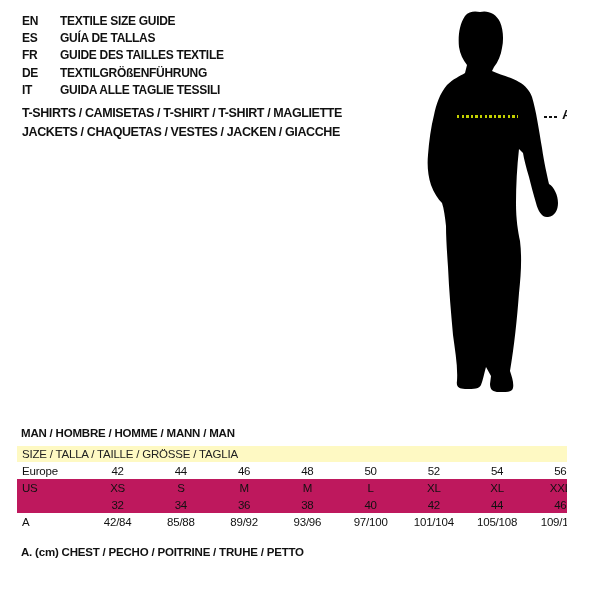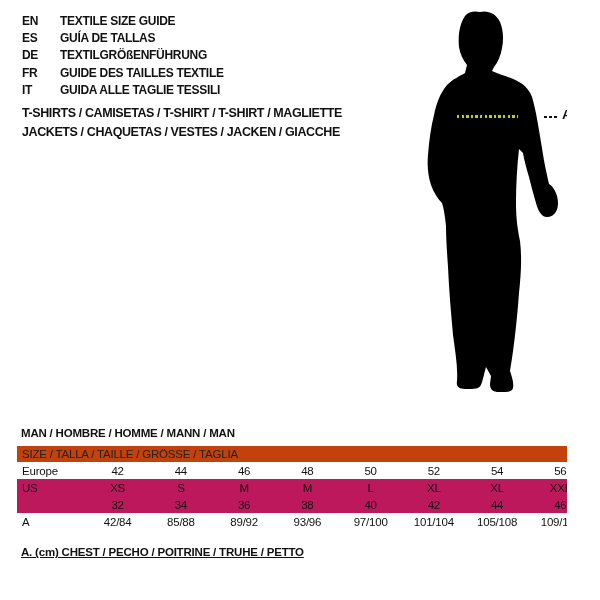--- a/index.html
+++ b/index.html
@@ -18,50 +18,50 @@
   .figure-svg{position:absolute;left:395px;top:5px;}
   .chest-line{position:absolute;left:457px;top:115px;width:61px;height:3px;
     background:repeating-linear-gradient(90deg,#c3d000 0 2.5px,transparent 2.5px 4.6px);}
   .pointer-dashes{position:absolute;left:544px;top:116px;width:15px;height:2px;
     background:repeating-linear-gradient(90deg,#111 0 2.6px,transparent 2.6px 5px);}
   .measure-label{position:absolute;left:562px;top:107px;font-size:13.5px;font-weight:700;}
   
   .section-title{position:absolute;left:21px;top:419px;font-weight:700;font-size:11.5px;letter-spacing:-0.2px;margin-top:8px;}
   
   .size-table{position:absolute;left:17px;top:446px;width:575px;font-size:11.5px;letter-spacing:-0.2px;}
-  .thead{height:16px;line-height:16px;background:#c2410c;padding-left:5px;color:#222;}
+  .thead{height:16px;line-height:16px;background:#fef9c3;padding-left:5px;color:#222;}
   .trow{display:flex;height:17px;align-items:center;}
   .trow.alt{background:#be185d;}
   .trow.last{height:18px;}
   .tlabel{flex:0 0 64px;padding-left:5px;}
   .tcell{flex:1;text-align:center;}
   
-  .footnote{position:absolute;left:21px;top:546px;font-weight:700;font-size:11.5px;letter-spacing:-0.2px;text-decoration:underline;}
+  .footnote{position:absolute;left:21px;top:546px;font-weight:700;font-size:11.5px;letter-spacing:-0.2px;}
 </style>
 </head>
 <body>
 
 <div class="canvas">
 
   <section class="lang-block">
     <div class="lang-row">
       <span class="lang-code">EN</span>
       <span class="lang-title">TEXTILE SIZE GUIDE</span>
     </div>
     <div class="lang-row">
       <span class="lang-code">ES</span>
       <span class="lang-title">GUÍA DE TALLAS</span>
     </div>
     <div class="lang-row">
+      <span class="lang-code">FR</span>
+      <span class="lang-title">GUIDE DES TAILLES TEXTILE</span>
+    </div>
+    <div class="lang-row">
       <span class="lang-code">DE</span>
       <span class="lang-title">TEXTILGRÖßENFÜHRUNG</span>
-    </div>
-    <div class="lang-row">
-      <span class="lang-code">FR</span>
-      <span class="lang-title">GUIDE DES TAILLES TEXTILE</span>
     </div>
     <div class="lang-row">
       <span class="lang-code">IT</span>
       <span class="lang-title">GUIDA ALLE TAGLIE TESSILI</span>
     </div>
   </section>
 
   <section class="categories">
     <div>T-SHIRTS / CAMISETAS / T-SHIRT / T-SHIRT / MAGLIETTE</div>
     <div>JACKETS / CHAQUETAS / VESTES / JACKEN / GIACCHE</div>

